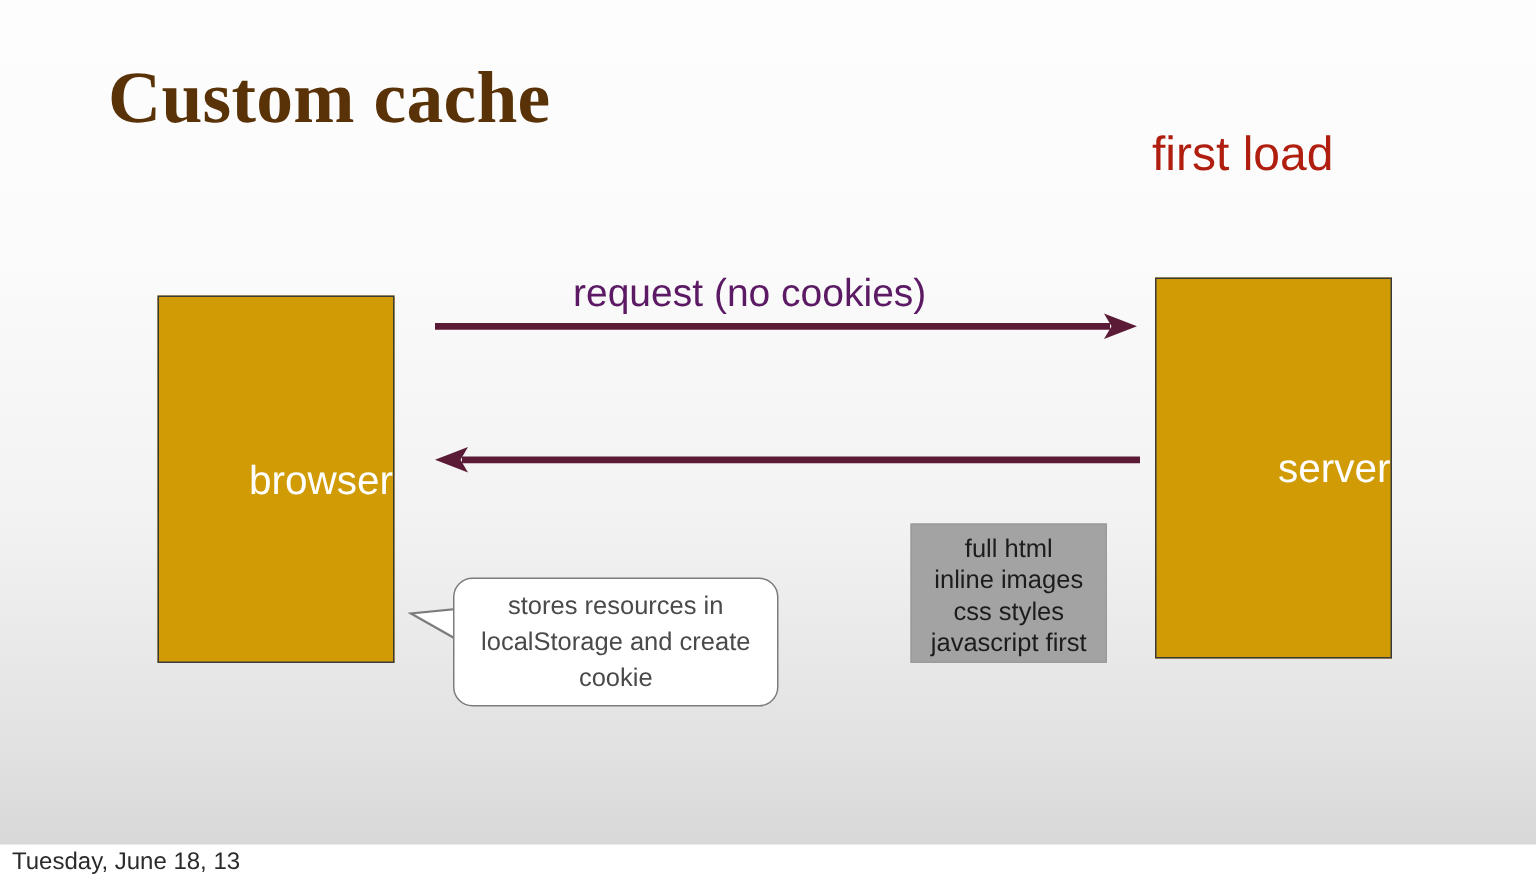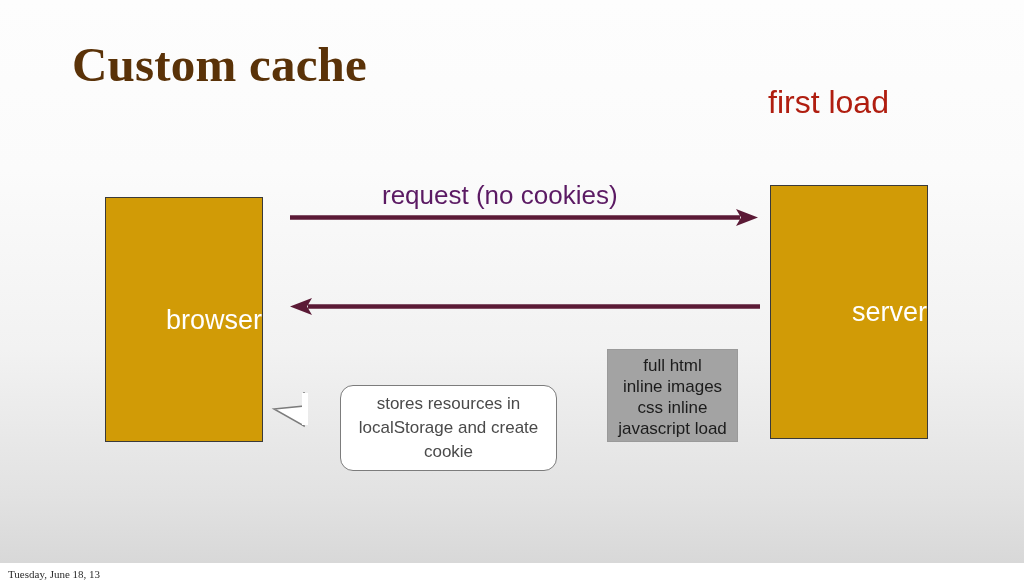--- a/index.html
+++ b/index.html
@@ -140,21 +140,20 @@
     width: 217px;
     height: 86px;
     background: #ffffff;
     border: 1.5px solid #7c7c7c;
     border-radius: 13px;
     box-sizing: border-box;
     display: flex;
     align-items: center;
     justify-content: center;
     padding: 0 8px;
-    margin-left: 38px;
   }
   #callout-text {
     font-family: "Liberation Sans", sans-serif;
     font-size: 17px;
     line-height: 24px;
     color: #4a4a4a;
     text-align: center;
   }
   #callout-tail-svg {
     position: absolute;
@@ -171,22 +170,22 @@
     left: 0;
     top: 563px;
     width: 1024px;
     height: 24px;
     background: #ffffff;
   }
   #footer-timestamp {
     position: absolute;
     left: 8px;
     top: 5px;
-    font-family: Liberation Serif, serif;
-    font-size: 11px;
+    font-family: Liberation Sans, sans-serif;
+    font-size: 16px;
     line-height: 13px;
     color: #2b2b2b;
     white-space: nowrap;
   }
 </style>
 </head>
 <body>
 
 <div id="slide-root">
 
@@ -213,22 +212,22 @@
 
     <svg id="response-arrow-svg" class="arrow-svg" viewBox="0 0 476 24">
       <line x1="22" y1="11.5" x2="474" y2="11.5" stroke="#5b1a36" stroke-width="4.5" stroke-linecap="butt"></line>
       <polygon points="26,3 4,11.5 26,20 21,11.5" fill="#5b1a36"></polygon>
     </svg>
 
 
     <div id="payload-box">
       <span class="payload-line">full html</span>
       <span class="payload-line">inline images</span>
-      <span class="payload-line">css inline</span>
-      <span class="payload-line">javascript load</span>
+      <span class="payload-line">css styles</span>
+      <span class="payload-line">javascript first</span>
     </div>
 
     <svg id="callout-tail-svg" viewBox="0 0 36 42">
       <path d="M32,4 L32,38 L2,21 L32,18 Z" fill="#ffffff" stroke="#7c7c7c" stroke-width="1.5" stroke-linejoin="miter"></path>
       <rect x="30" y="5" width="6" height="32" fill="#ffffff"></rect>
     </svg>
 
     <div id="callout-bubble">
       <span id="callout-text">stores resources in localStorage and create cookie</span>
     </div>

